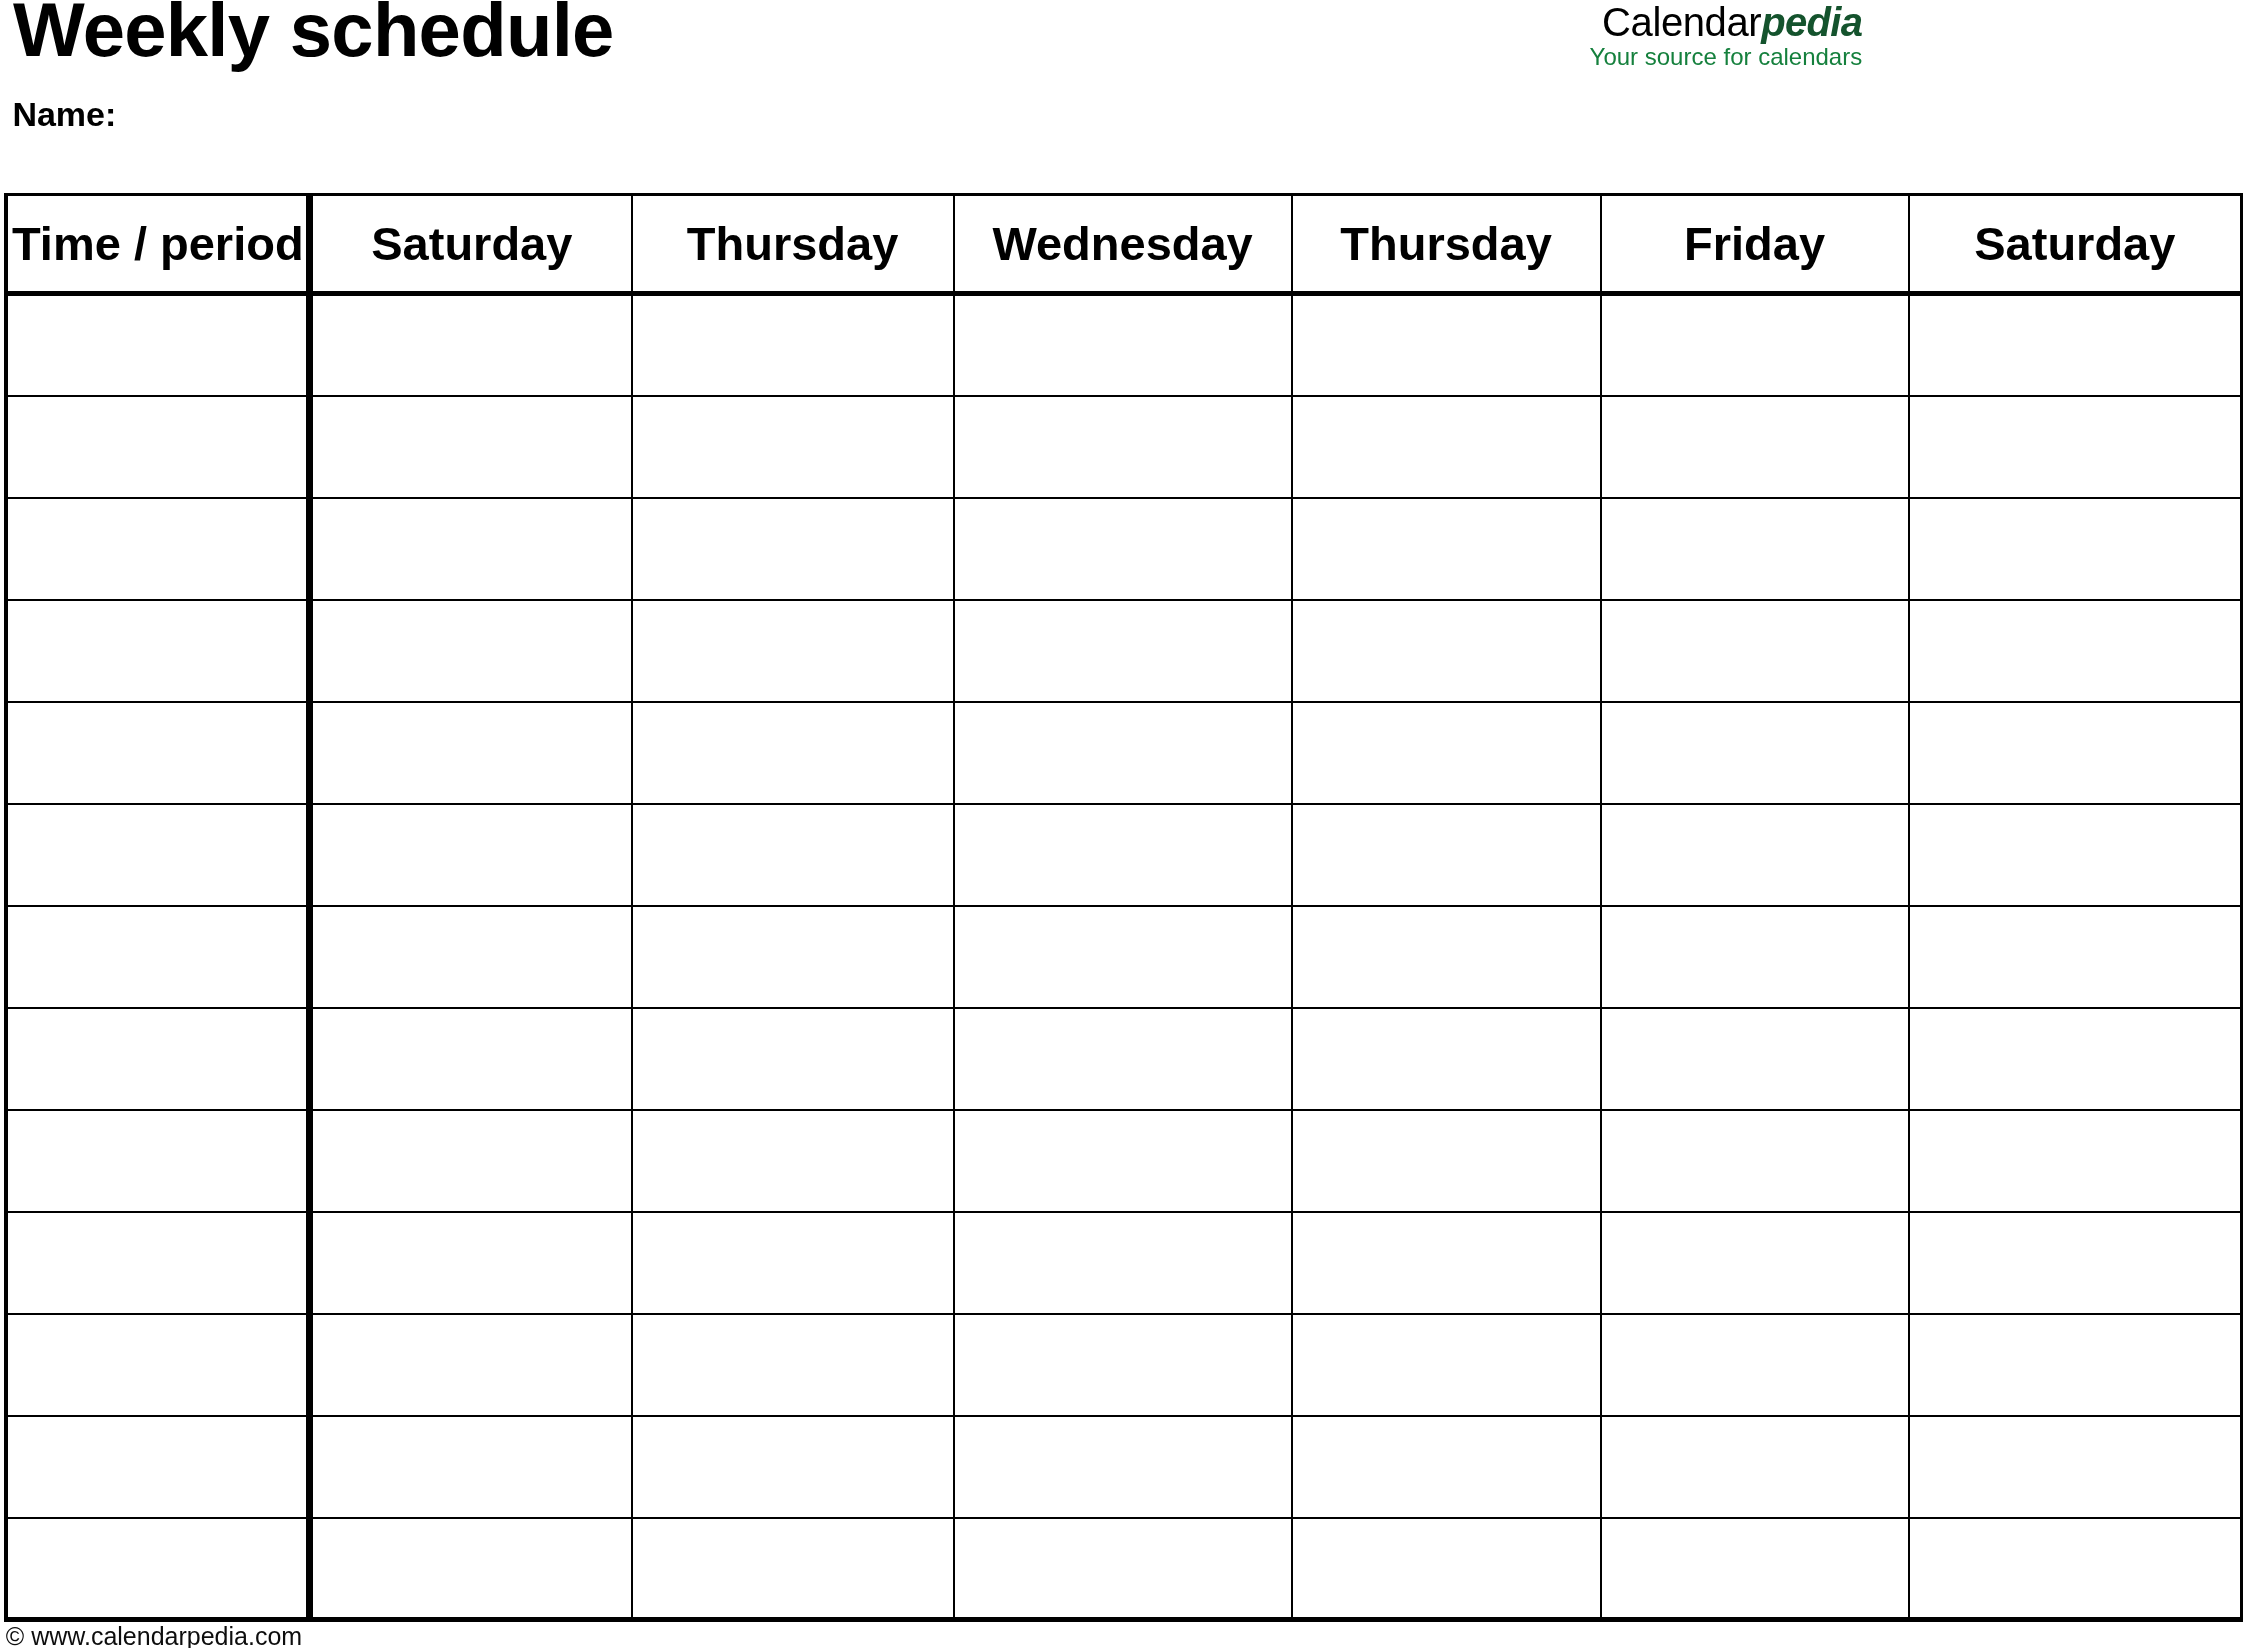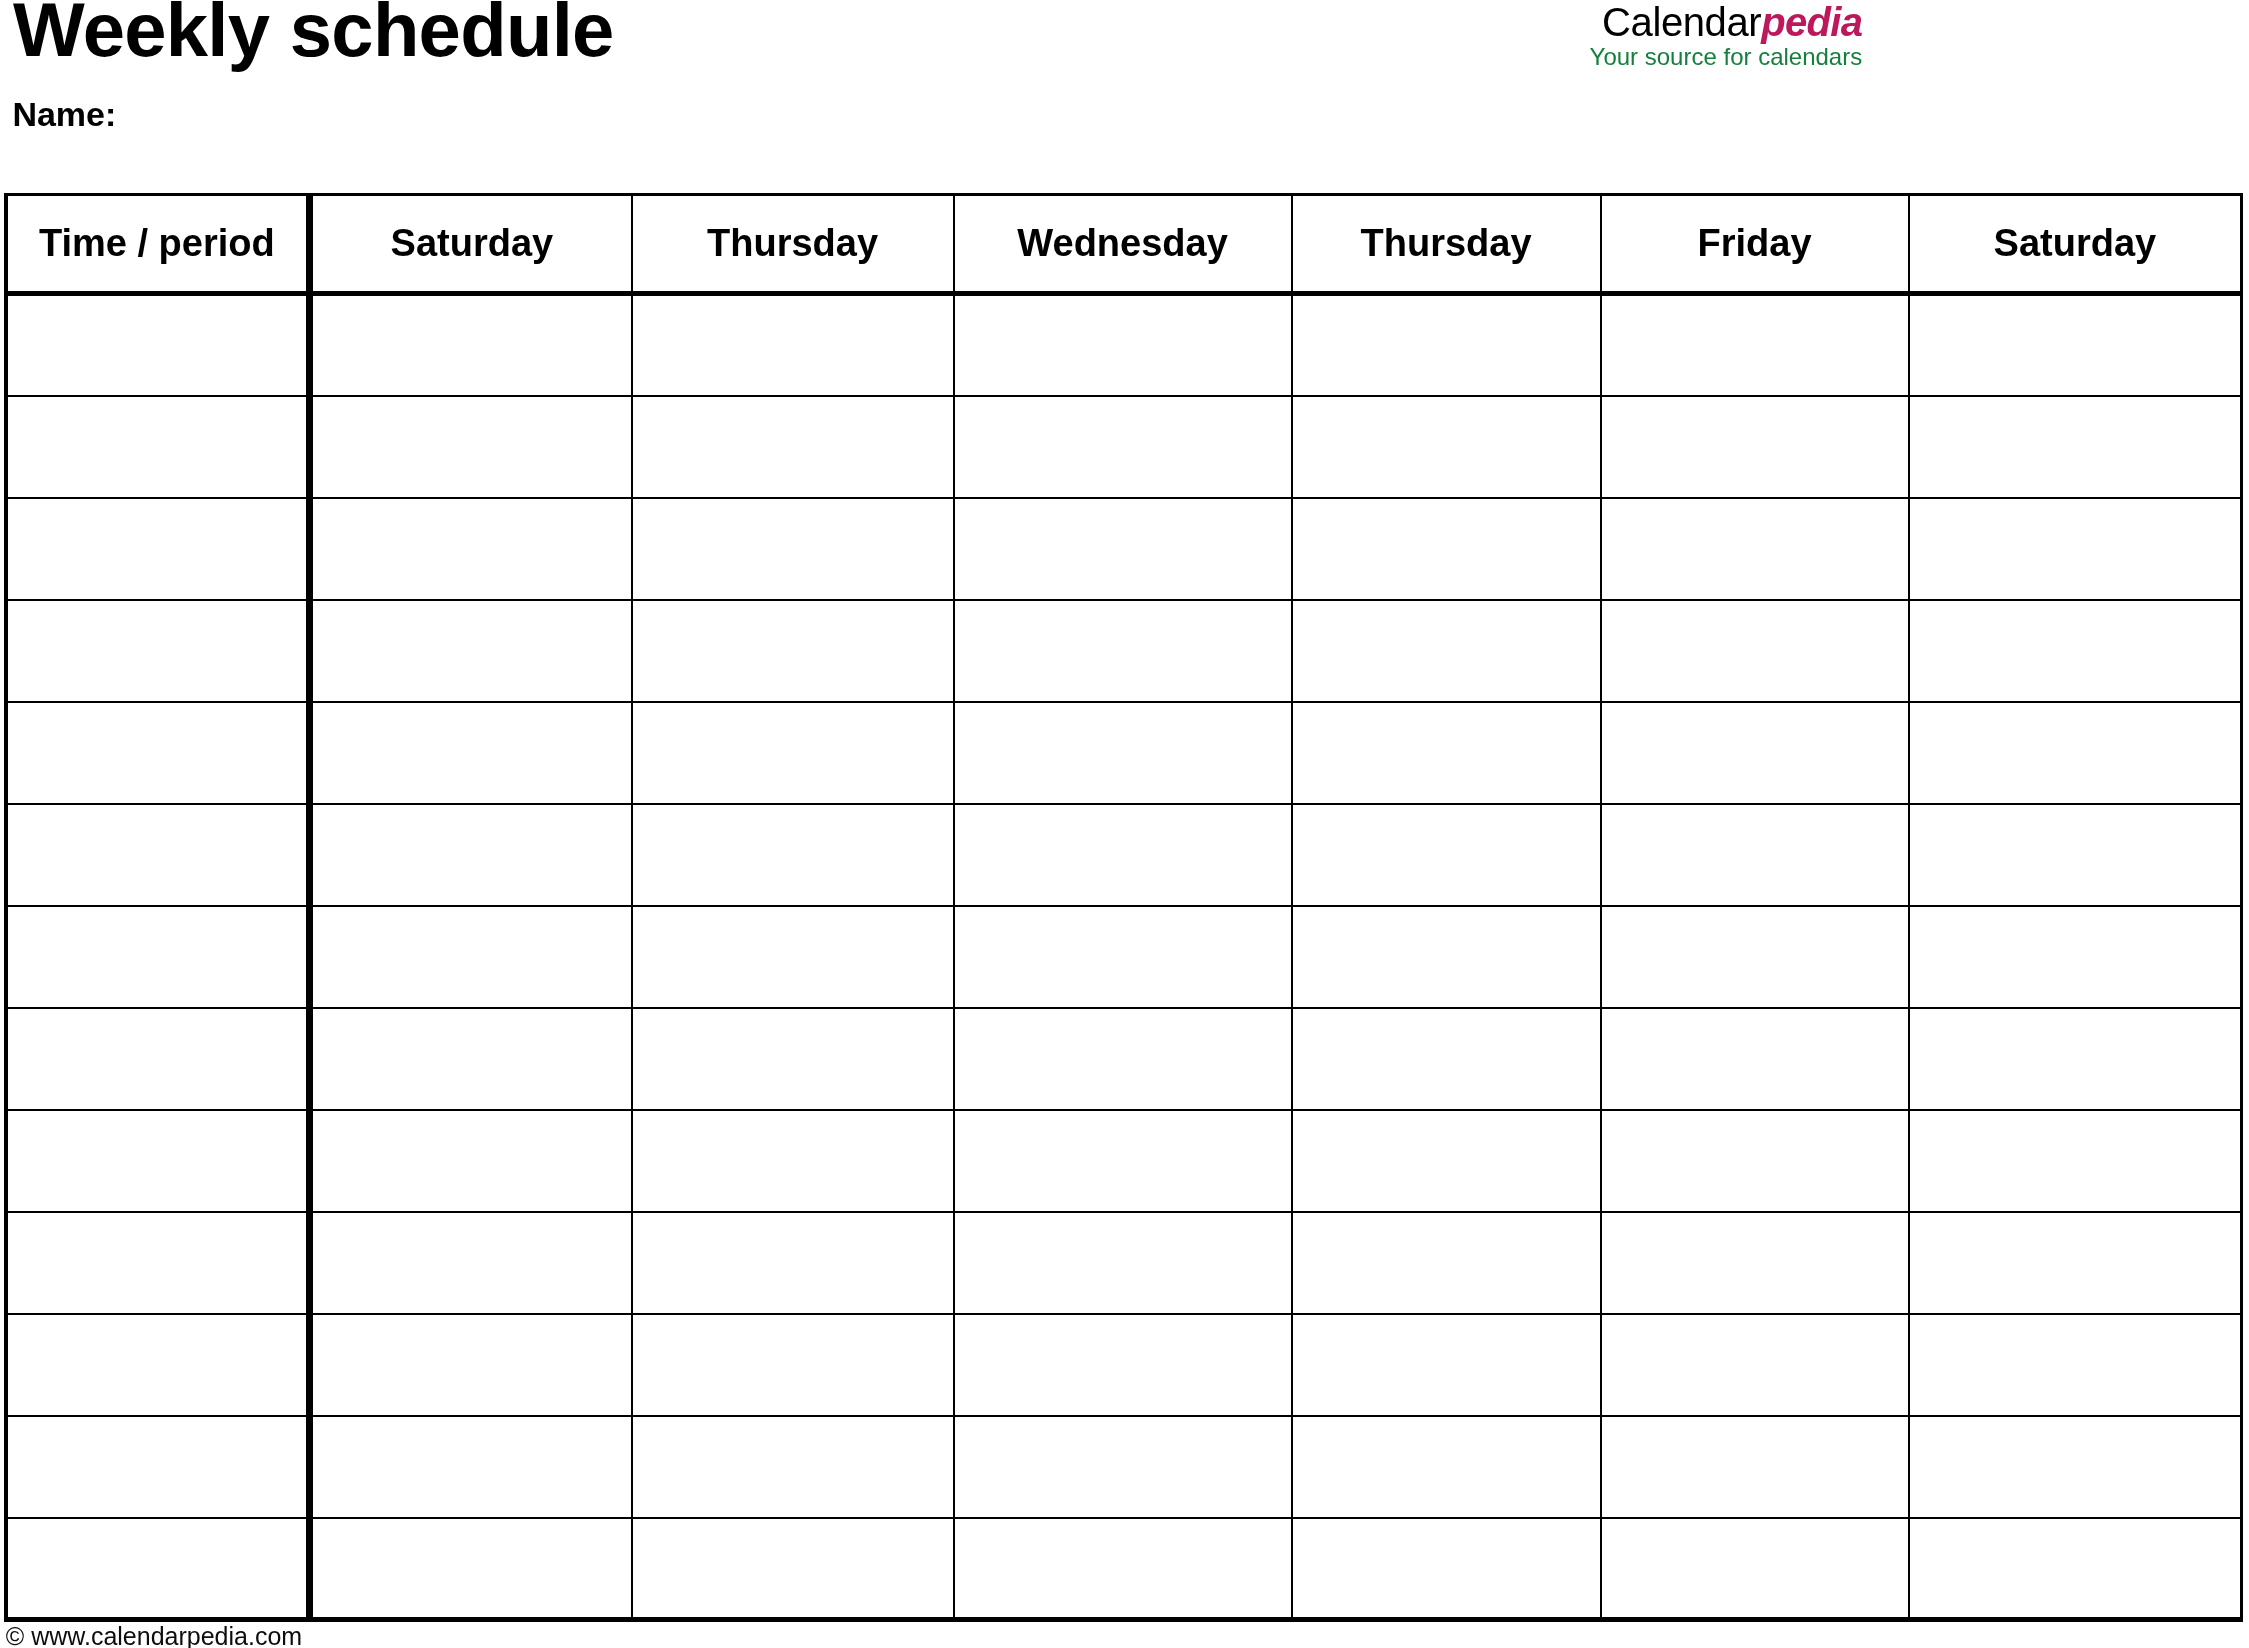--- a/index.html
+++ b/index.html
@@ -61,21 +61,21 @@
     white-space: nowrap;
     letter-spacing: -0.4px;
   }
   .brand-word-a {
     font-weight: normal;
     color: #000000;
   }
   .brand-word-b {
     font-weight: bold;
     font-style: italic;
-    color: #be185d;
+    color: #14532d;
     letter-spacing: -0.7px;
   }
   .brand-tagline {
     font-size: 24px;
     font-weight: normal;
     color: #15803d;
     white-space: nowrap;
     margin-top: 2.2px;
     line-height: 1.05;
   }
@@ -101,21 +101,21 @@
   table.schedule col.c-time   { width: 304px; }
   table.schedule col.c-day    { width: 322px; }
   table.schedule col.c-day-w  { width: 338px; }
   table.schedule col.c-day-n  { width: 309px; }
   table.schedule col.c-day-f  { width: 308px; }
   table.schedule col.c-day-s  { width: 333px; }
 
   thead th {
     height: 99px;
     padding: 0 4.4px;
-    font-size: 38px;
+    font-size: 47px;
     font-weight: bold;
     text-align: center;
     vertical-align: middle;
     border-right: 2.2px solid #000;
     border-bottom: 5.8px solid #000;
     box-sizing: border-box;
     white-space: nowrap;
   }
   thead th.th-time {
     border-right: 7.3px solid #000;

